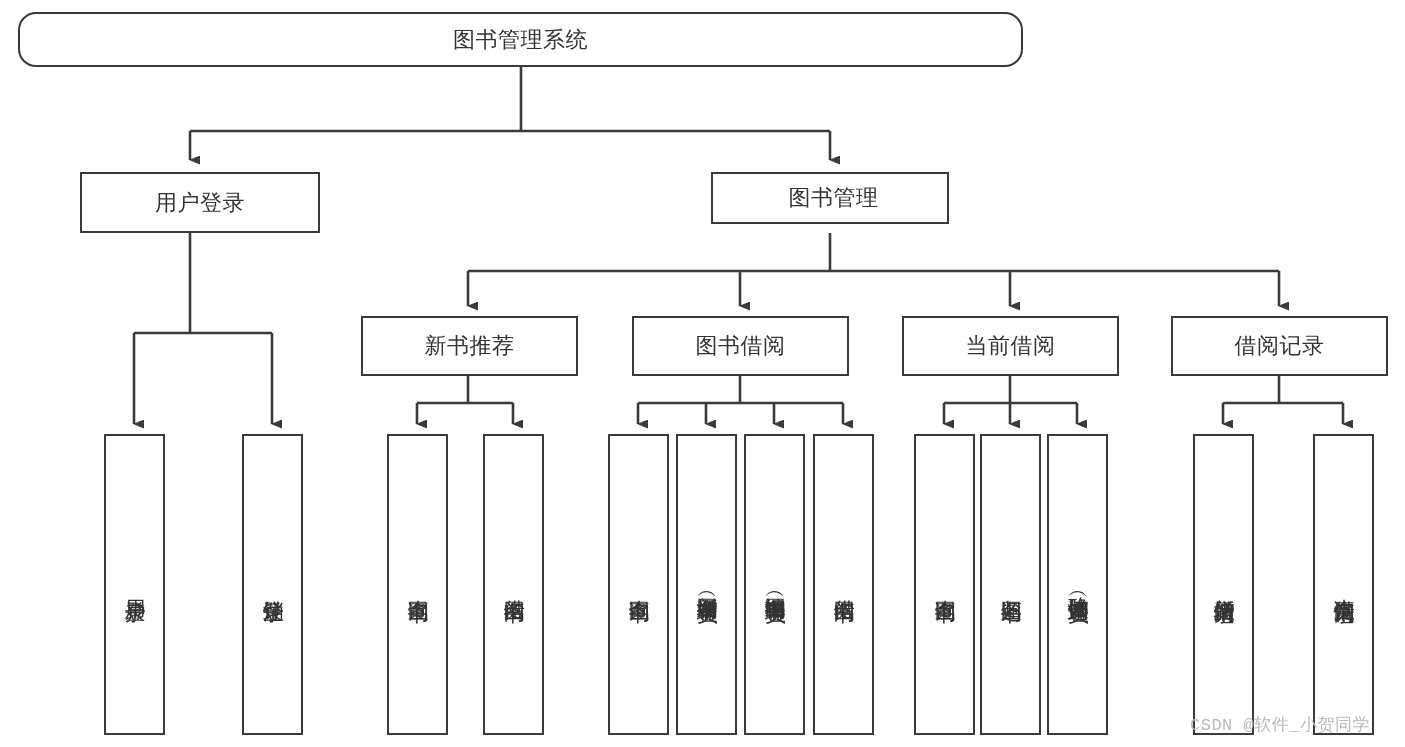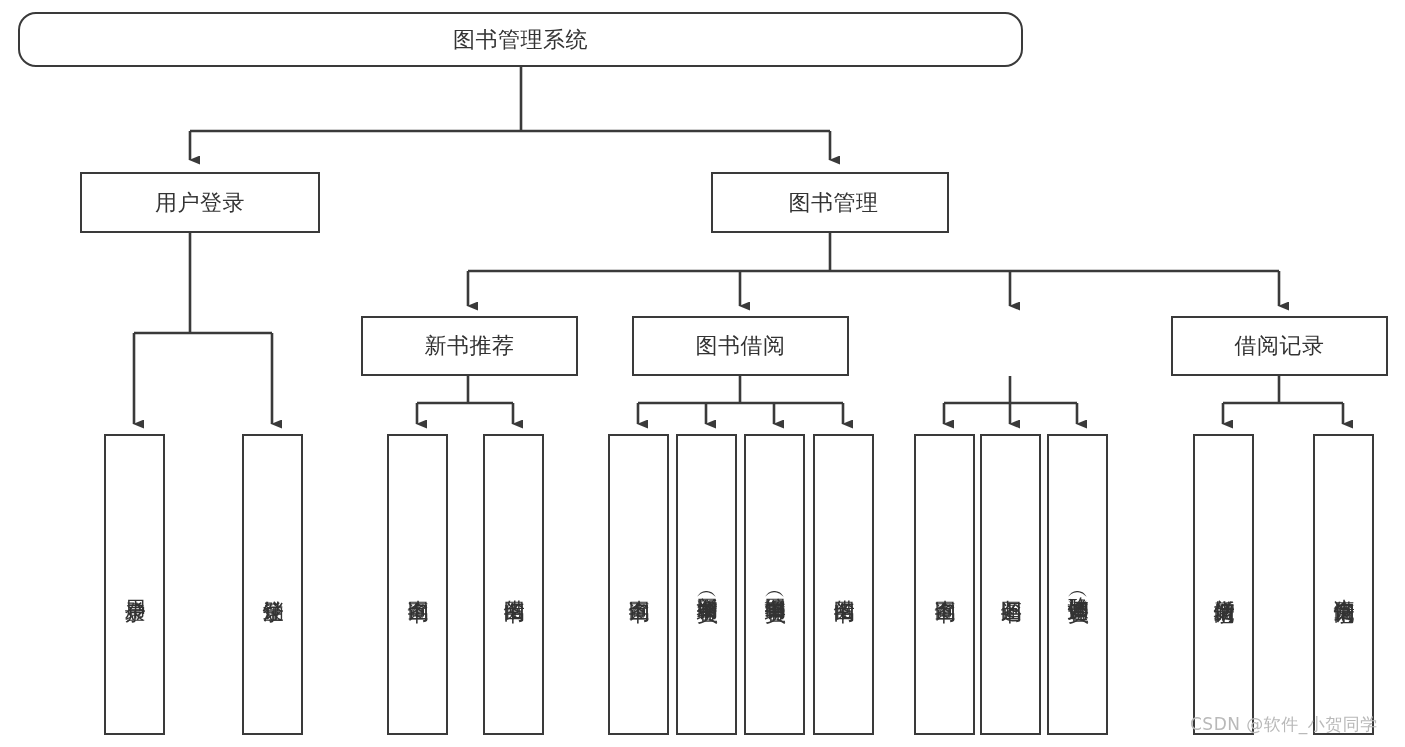--- a/index.html
+++ b/index.html
@@ -125,30 +125,33 @@
     </g>
   </svg>
 
   <div class="node node-h" style="left:18px; top:12px; width:1005px; height:55px;border-radius:18px;">
     <span>图书管理系统</span>
   </div>
 
   <div class="node node-h" style="left:80px; top:172px; width:240px; height:61px;">
     <span>用户登录</span>
   </div>
-  <div class="node node-h" style="left:711px; top:172px; width:238px; height:61px;padding-left:7px;">
+  <div class="node node-h" style="left:711px; top:172px; width:238px; height:52px;padding-left:7px;">
     <span>图书管理</span>
   </div>
 
   <div class="node node-h" style="left:632px; top:316px; width:217px; height:60px;">
     <span>图书借阅</span>
   </div>
   <div class="node node-h" style="left:361px; top:316px; width:217px; height:60px;">
     <span>新书推荐</span>
   </div>
+  <div class="node node-h" style="left:902px; top:316px; width:217px; height:60px;">
+    <span>当前借阅</span>
+  </div>
   <div class="node node-h" style="left:1171px; top:316px; width:217px; height:60px;">
     <span>借阅记录</span>
   </div>
 
   <div class="node node-v" style="left:104px; top:434px; width:61px; height:301px;">
     <span class="vlabel">用户登录</span>
   </div>
   <div class="node node-v" style="left:242px; top:434px; width:61px; height:301px;">
     <span class="vlabel">注销登录</span>
   </div>
@@ -183,15 +186,15 @@
     <span class="vlabel">确认归还（管理员）</span>
   </div>
 
   <div class="node node-v" style="left:1193px; top:434px; width:61px; height:301px;">
     <span class="vlabel">新增借阅记录</span>
   </div>
   <div class="node node-v" style="left:1313px; top:434px; width:61px; height:301px;">
     <span class="vlabel">查询借阅记录</span>
   </div>
 
-  <div class="watermark" style="left:1190px; top:713px;">CSDN @软件_小贺同学</div>
+  <div class="watermark" style="left:1190px; top:713px;font-family:Liberation Mono, monospace;">CSDN @软件_小贺同学</div>
 
 </div>
 
 </body></html>

